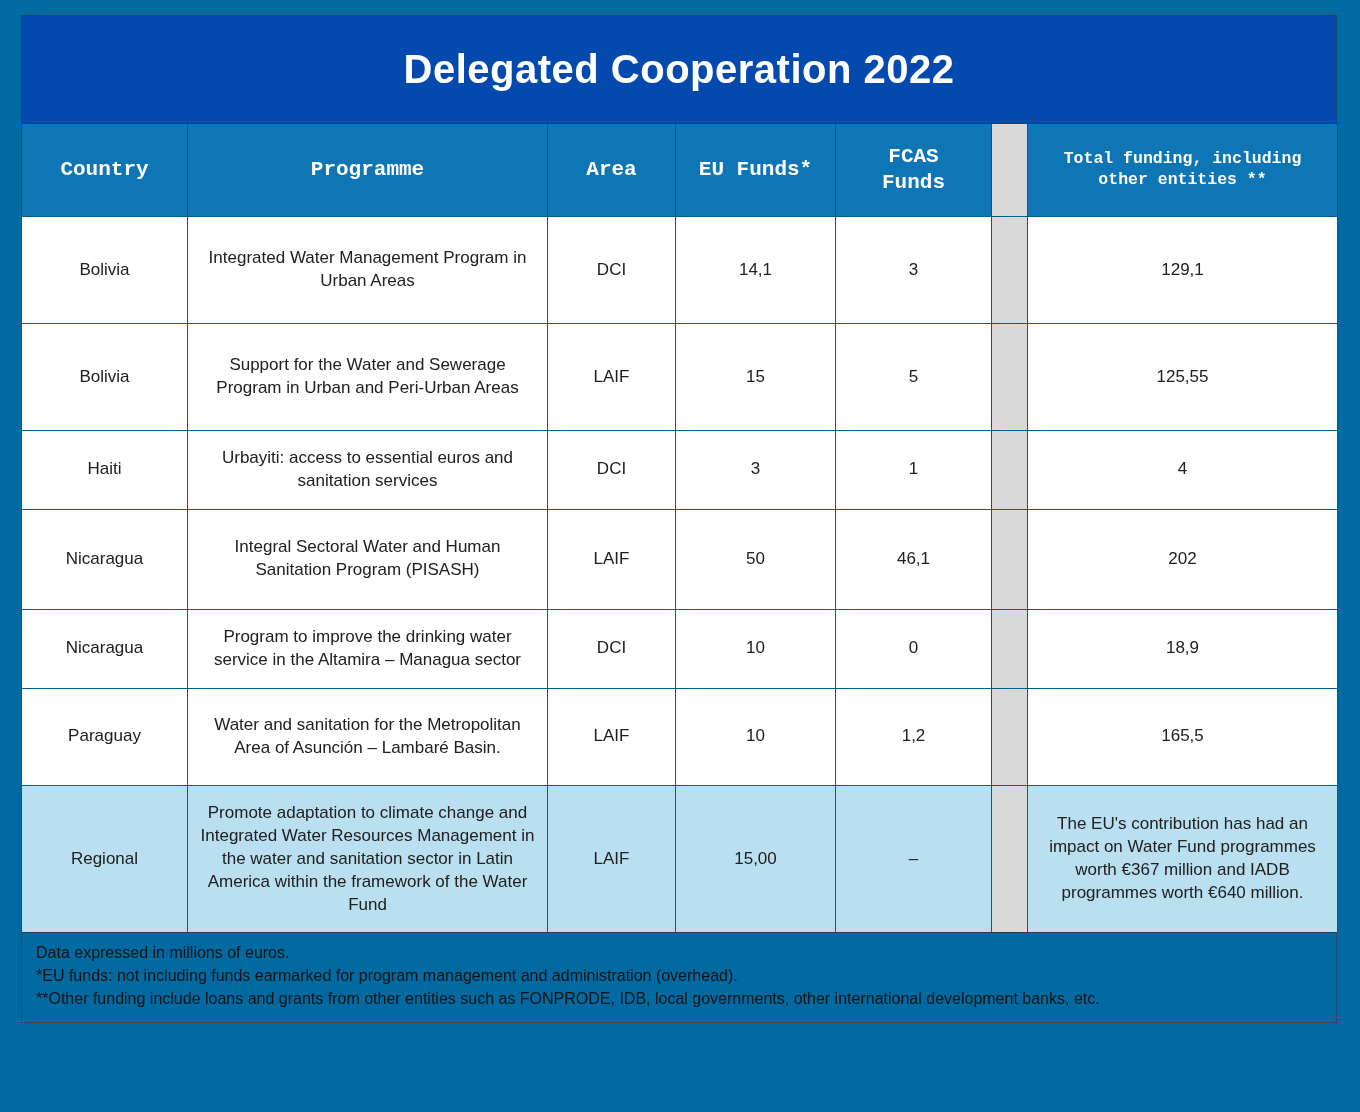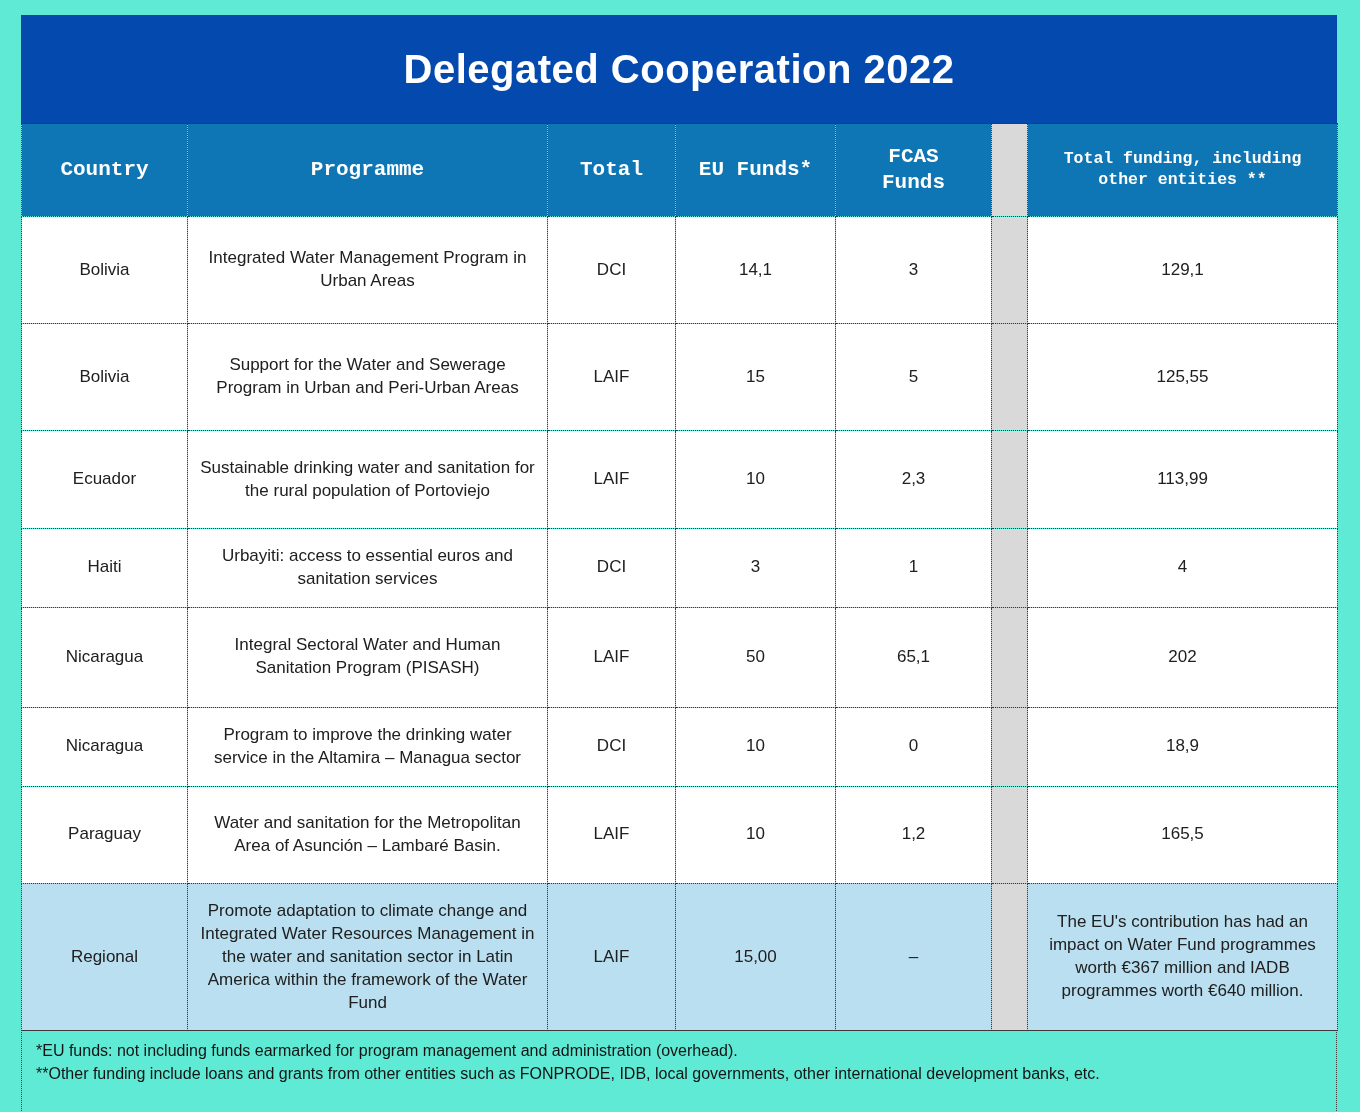--- a/index.html
+++ b/index.html
@@ -1,20 +1,20 @@
 <!DOCTYPE html>
 <html><head>
 <meta charset="utf-8">
 <style>
   html, body { margin: 0; padding: 0; background: #ffffff; }
   .page {
     position: relative;
     width: 1360px;
     height: 1112px;
-    background: #5eead4;
+    background: #0369a1;
     font-family: "Liberation Sans", sans-serif;
     color: #202020;
     overflow: hidden;
   }
   .content {
     position: absolute;
     left: 21px;
     top: 15px;
     width: 1316px;
   }
@@ -114,21 +114,21 @@
         <col style="width:128px">
         <col style="width:160px">
         <col style="width:156px">
         <col style="width:36px">
         <col style="width:310px">
       </colgroup>
       <thead>
         <tr>
           <th>Country</th>
           <th>Programme</th>
-          <th>Total</th>
+          <th>Area</th>
           <th>EU Funds*</th>
           <th><span class="narrow">FCAS Funds</span></th>
           <th class="spacer"></th>
           <th class="total-head">Total funding, including other entities **</th>
         </tr>
       </thead>
       <tbody>
         <tr class="r1">
           <td>Bolivia</td>
           <td class="prog">Integrated Water Management Program in Urban Areas</td>
@@ -140,44 +140,35 @@
         </tr>
         <tr class="r2">
           <td>Bolivia</td>
           <td class="prog">Support for the Water and Sewerage Program in Urban and Peri-Urban Areas</td>
           <td>LAIF</td>
           <td>15</td>
           <td>5</td>
           <td class="spacer"></td>
           <td class="total-cell">125,55</td>
         </tr>
-        <tr class="r3">
-          <td>Ecuador</td>
-          <td class="prog">Sustainable drinking water and sanitation for the rural population of Portoviejo</td>
-          <td>LAIF</td>
-          <td>10</td>
-          <td>2,3</td>
-          <td class="spacer"></td>
-          <td class="total-cell">113,99</td>
-        </tr>
         <tr class="r4">
           <td>Haiti</td>
           <td class="prog">Urbayiti: access to essential euros and sanitation services</td>
           <td>DCI</td>
           <td>3</td>
           <td>1</td>
           <td class="spacer"></td>
           <td class="total-cell">4</td>
         </tr>
         <tr class="r5">
           <td>Nicaragua</td>
           <td class="prog">Integral Sectoral Water and Human Sanitation Program (PISASH)</td>
           <td>LAIF</td>
           <td>50</td>
-          <td>65,1</td>
+          <td>46,1</td>
           <td class="spacer"></td>
           <td class="total-cell">202</td>
         </tr>
         <tr class="r6">
           <td>Nicaragua</td>
           <td class="prog">Program to improve the drinking water service in the Altamira – Managua sector</td>
           <td>DCI</td>
           <td>10</td>
           <td>0</td>
           <td class="spacer"></td>
@@ -198,18 +189,19 @@
           <td>LAIF</td>
           <td>15,00</td>
           <td>–</td>
           <td class="spacer"></td>
           <td class="total-cell">The EU's contribution has had an impact on Water Fund programmes worth €367 million and IADB programmes worth €640 million.</td>
         </tr>
       </tbody>
     </table>
 
     <div class="footnotes">
+      <p>Data expressed in millions of euros.</p>
       <p>*EU funds: not including funds earmarked for program management and administration (overhead).</p>
       <p>**Other funding include loans and grants from other entities such as FONPRODE, IDB, local governments, other international development banks, etc.</p>
     </div>
 
   </div>
 </div>
 
 </body></html>

